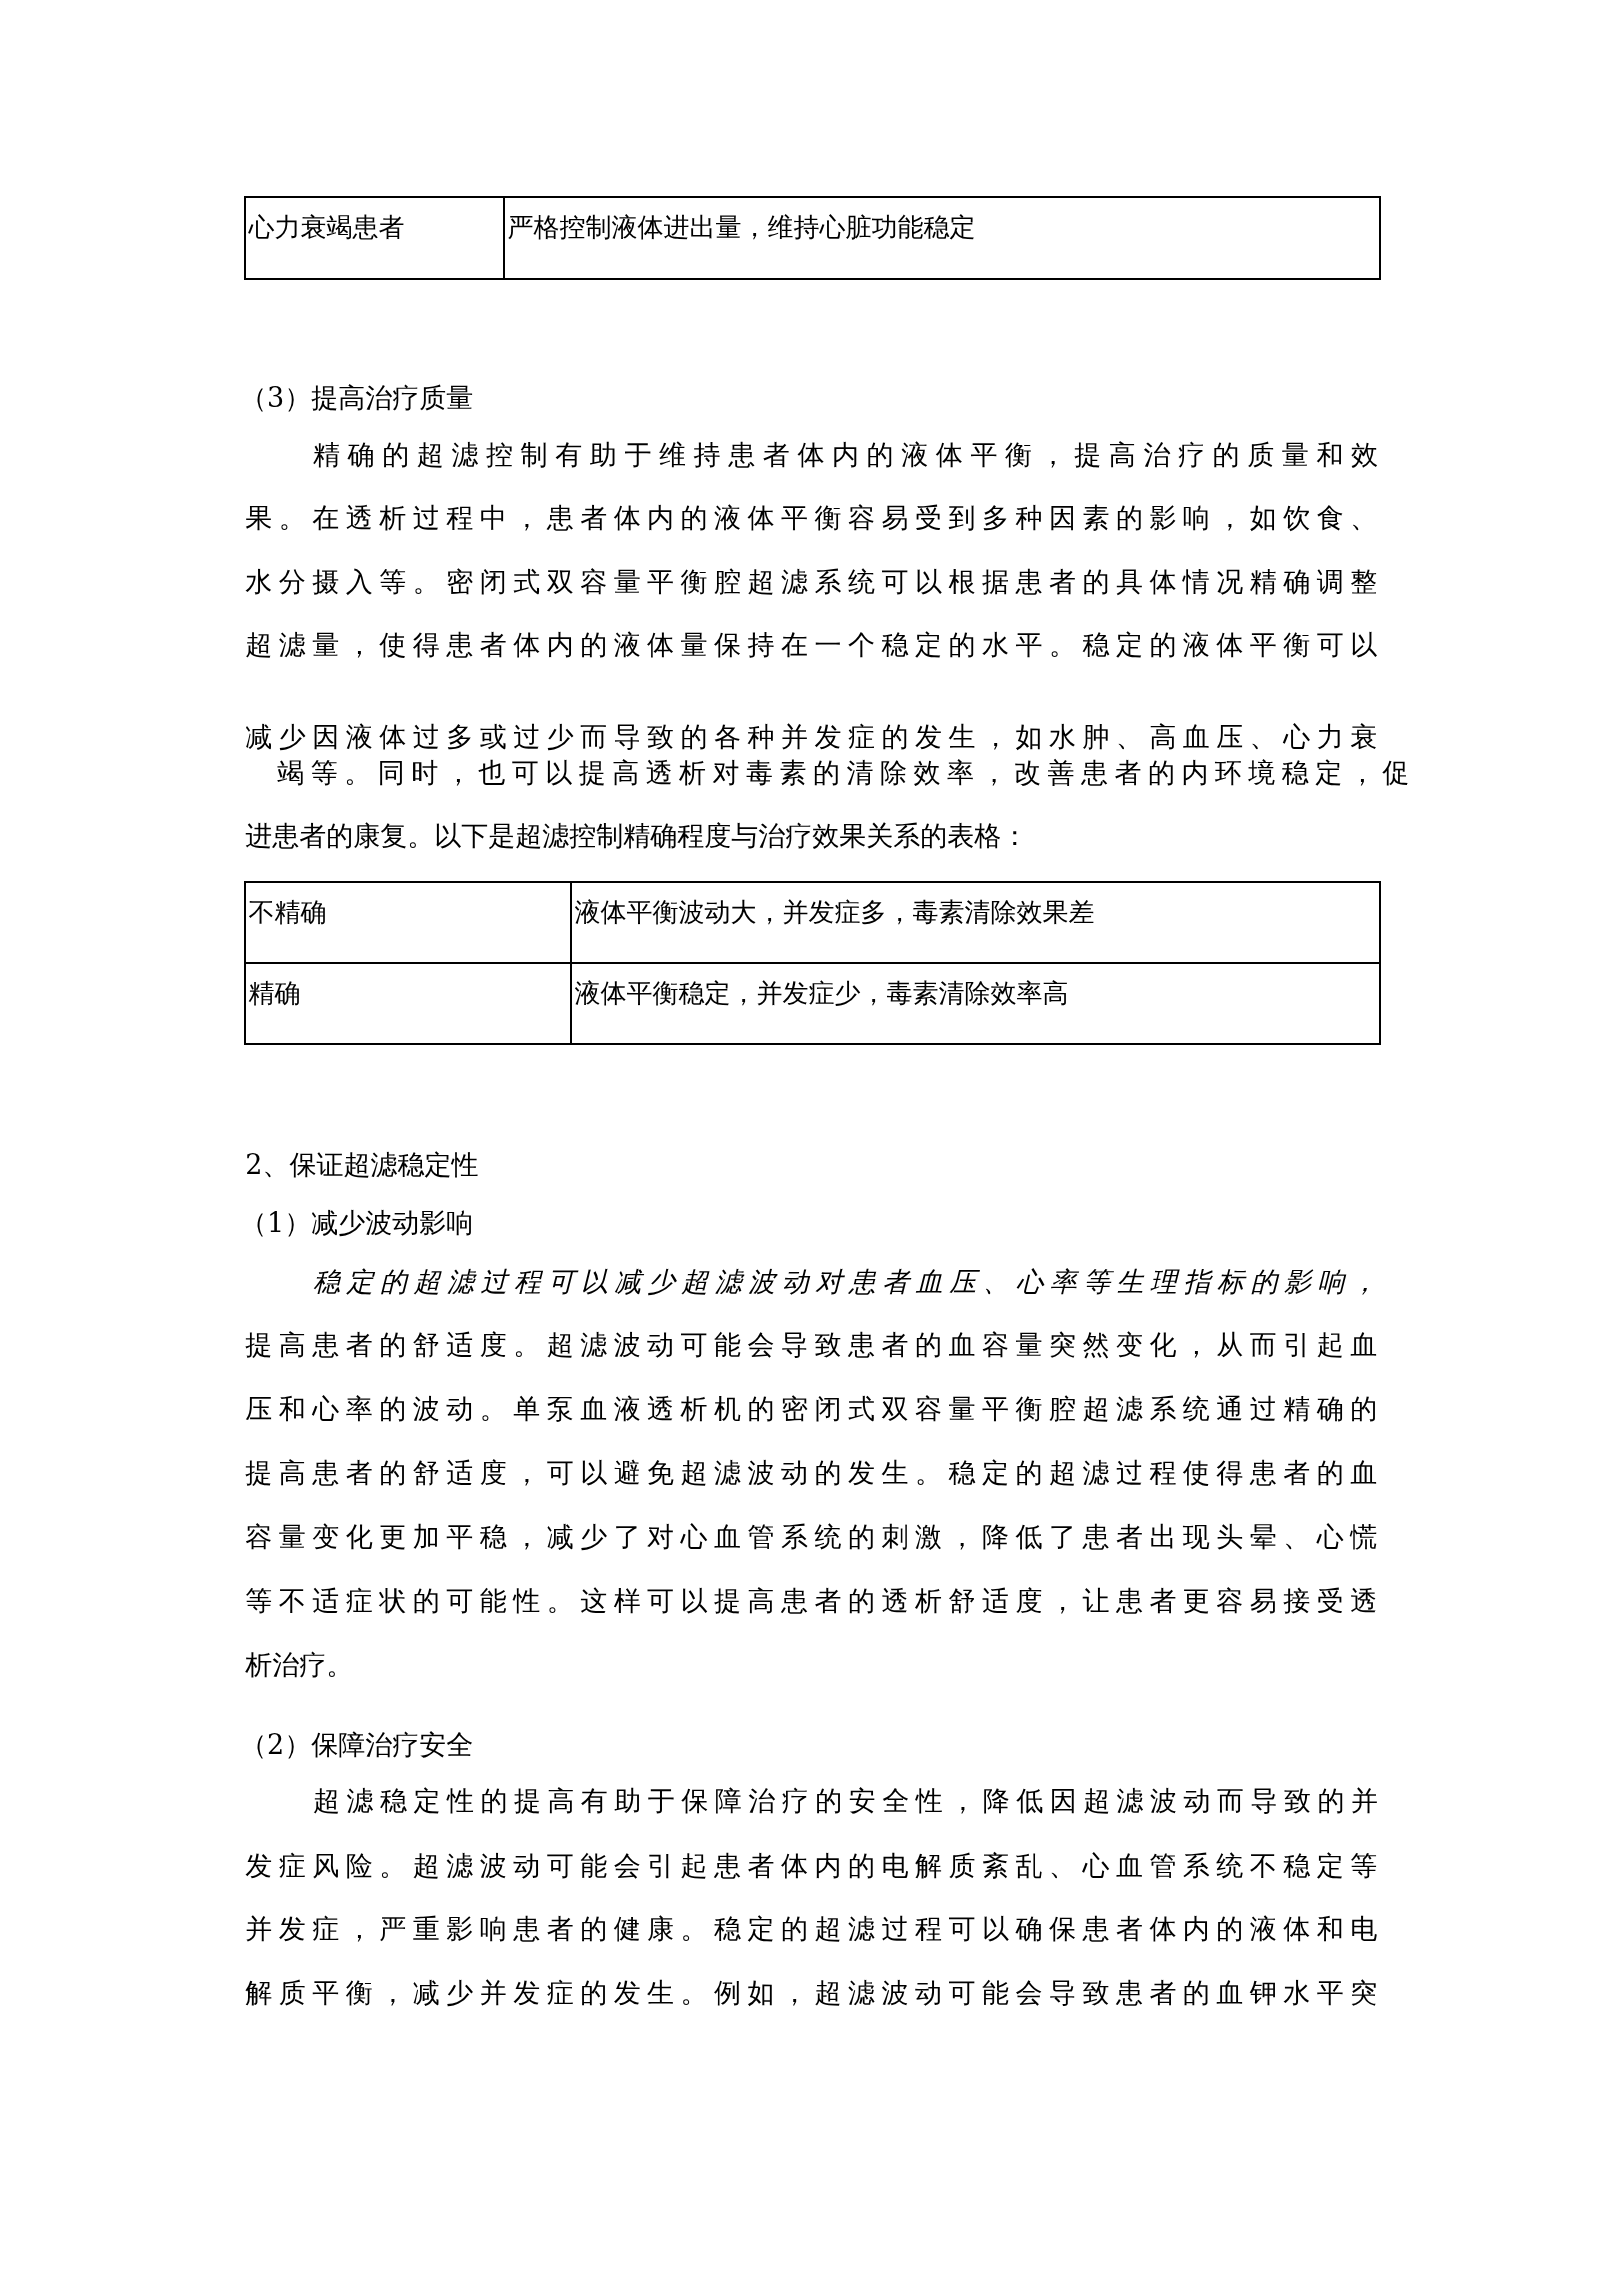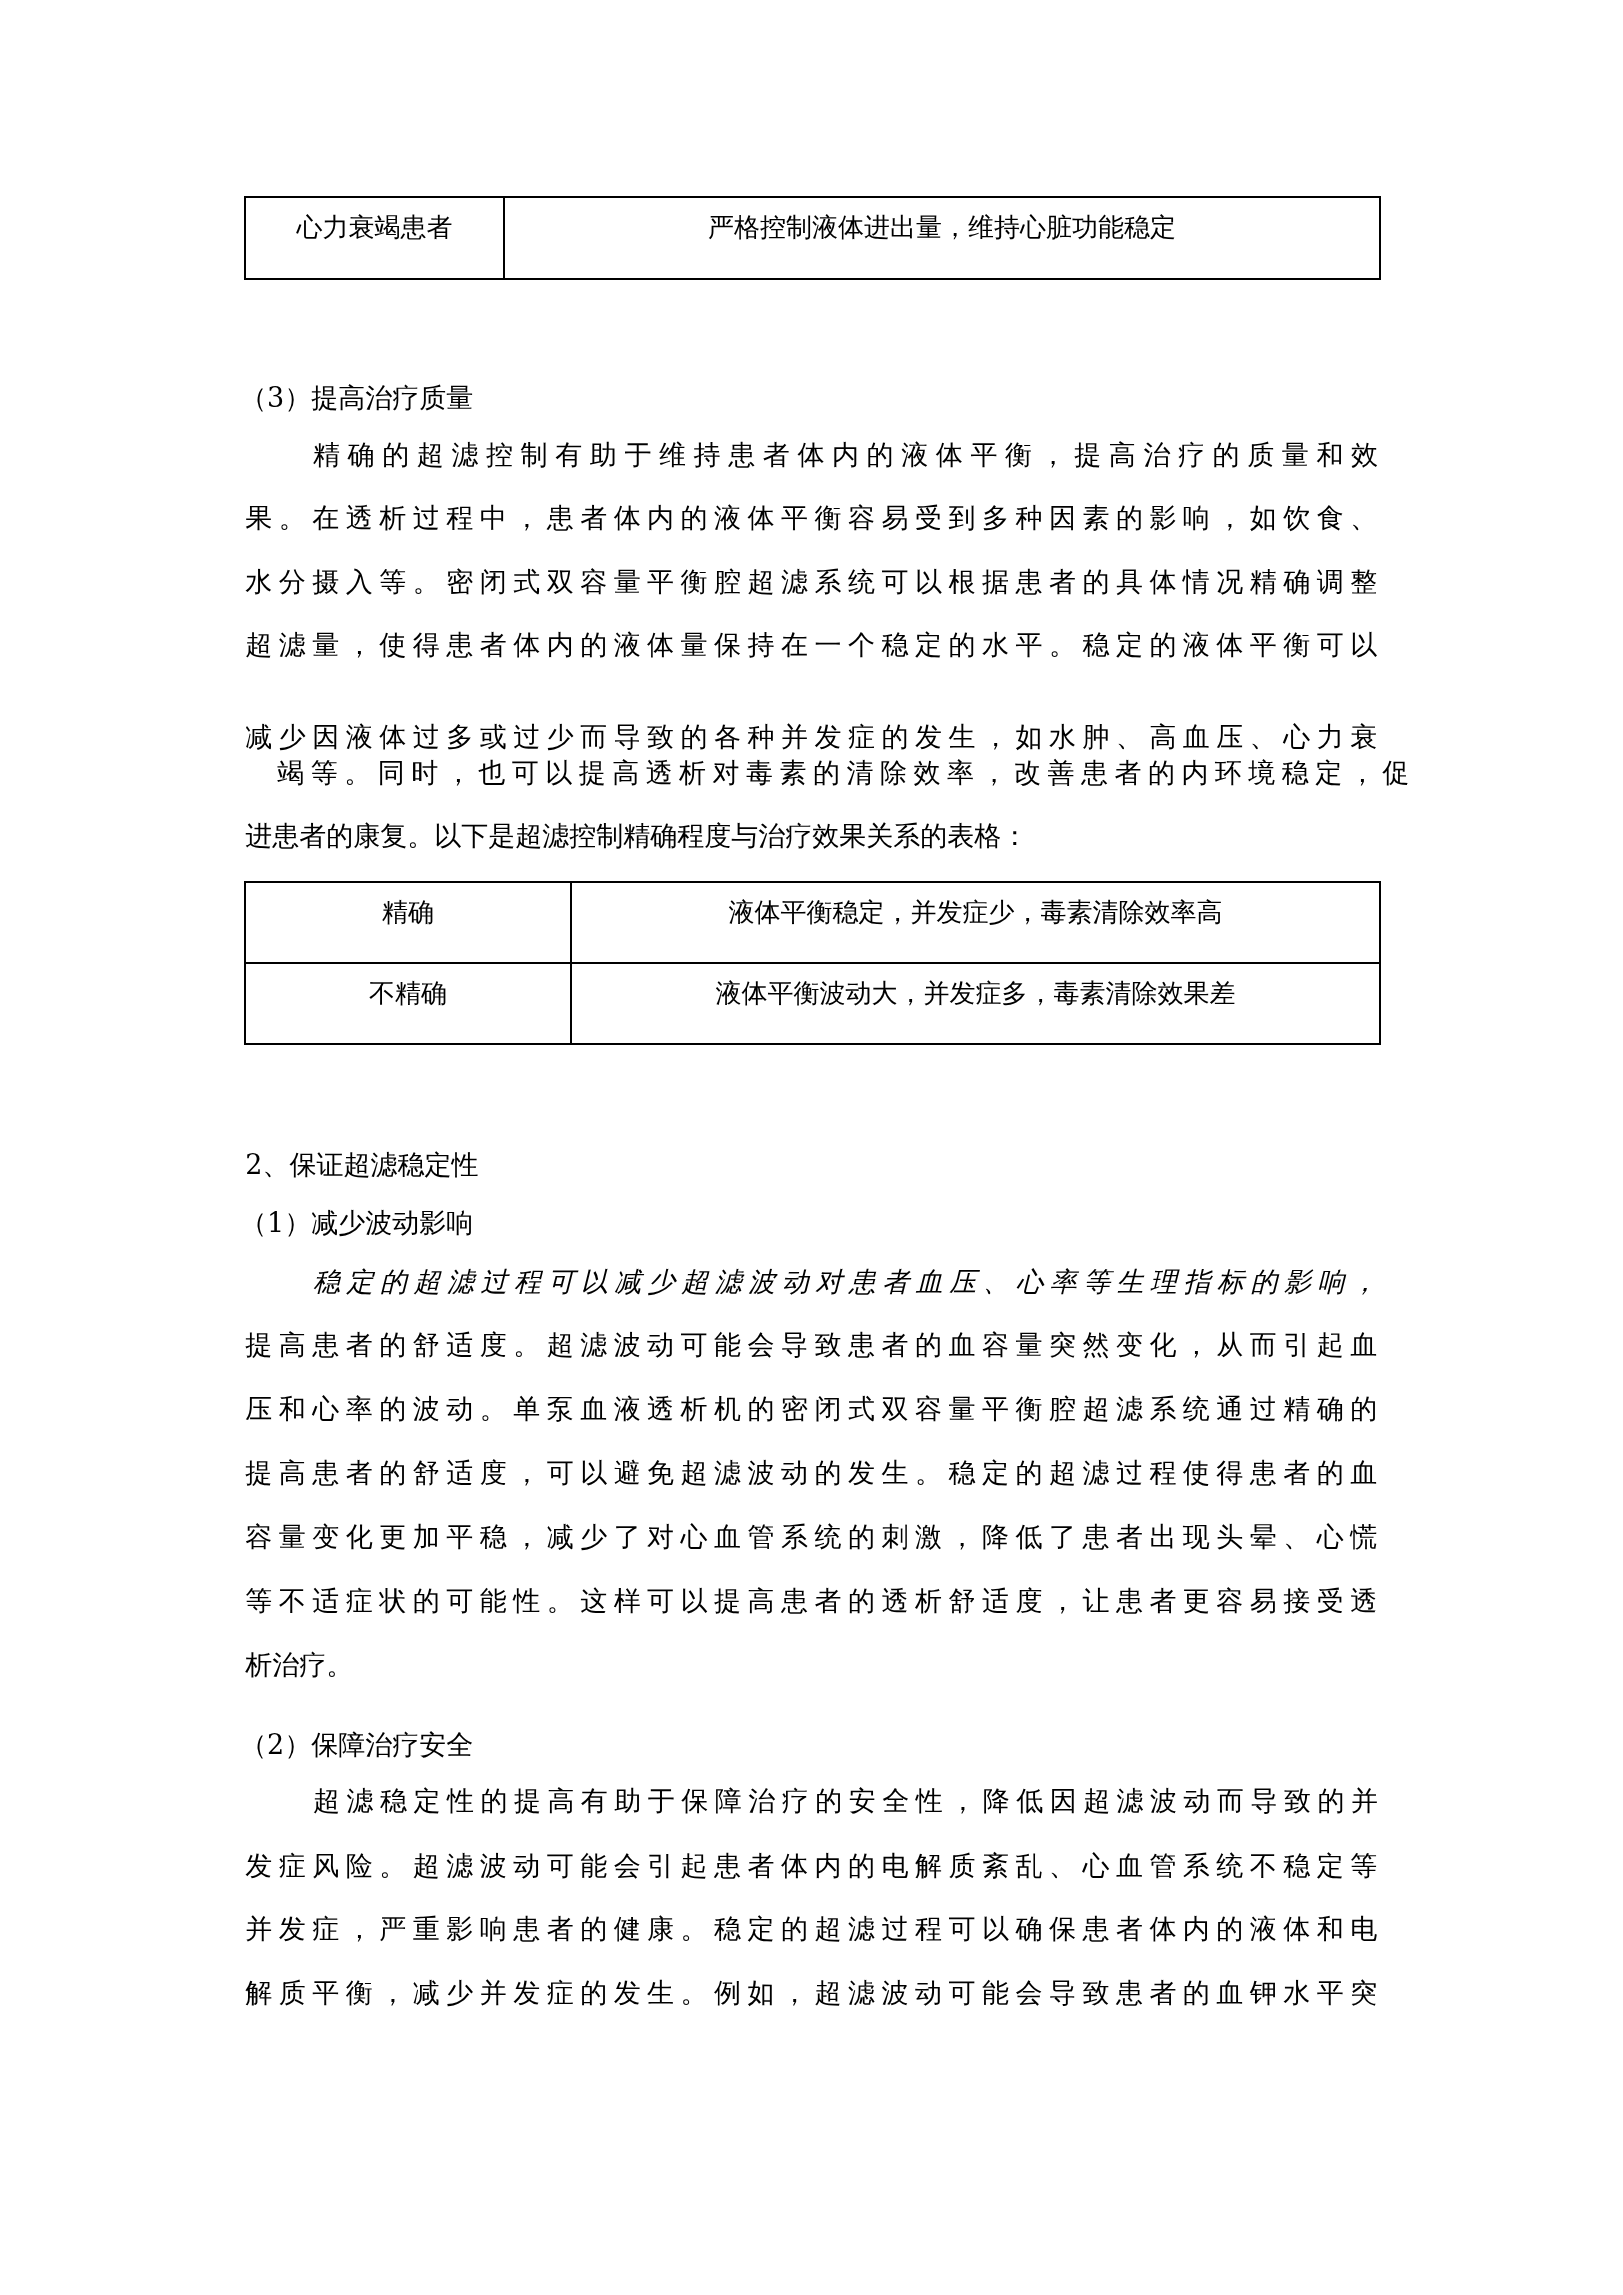--- a/index.html
+++ b/index.html
@@ -23,21 +23,21 @@
     }
     table.doc-table {
       position: absolute;
       left: 0;
       width: 1135px;
       border-collapse: collapse;
       table-layout: fixed;
     }
     table.doc-table td {
       border: 2.6px solid #000;
-      text-align: center;
+      text-align: left;
       vertical-align: top;
       font-size: 26px;
       padding: 14.4px 2.6px 0 2.6px;
       white-space: nowrap;
       line-height: 31px;
       box-sizing: border-box;
     }
     .line {
       position: absolute;
       left: 1.3px;
@@ -86,26 +86,26 @@
   <div class="line" style="top:756px;margin-left:32px;">竭等。同时，也可以提高透析对毒素的清除效率，改善患者的内环境稳定，促</div>
   <div class="line short" style="top:819px;">进患者的康复。以下是超滤控制精确程度与治疗效果关系的表格：</div>
 
   <table class="doc-table" style="top:881px;">
     <colgroup>
         <col style="width:326px">
         <col style="width:809px">
       </colgroup>
     <tbody>
     <tr style="height:81px">
+      <td>不精确</td>
+      <td>液体平衡波动大，并发症多，毒素清除效果差</td>
+    </tr>
+    <tr style="height:81px">
       <td>精确</td>
       <td>液体平衡稳定，并发症少，毒素清除效率高</td>
-    </tr>
-    <tr style="height:81px">
-      <td>不精确</td>
-      <td>液体平衡波动大，并发症多，毒素清除效果差</td>
     </tr>
   </tbody>
     </table>
 
   <div class="heading" style="top:1148px;">2、保证超滤稳定性</div>
   <div class="heading sub" style="top:1206px;">（1）减少波动影响</div>
   <div class="line indent" style="top:1265px;font-style:italic;">稳定的超滤过程可以减少超滤波动对患者血压、心率等生理指标的影响，</div>
   <div class="line" style="top:1328px;">提高患者的舒适度。超滤波动可能会导致患者的血容量突然变化，从而引起血</div>
   <div class="line" style="top:1392px;">压和心率的波动。单泵血液透析机的密闭式双容量平衡腔超滤系统通过精确的</div>
   <div class="line" style="top:1456px;">提高患者的舒适度，可以避免超滤波动的发生。稳定的超滤过程使得患者的血</div>

